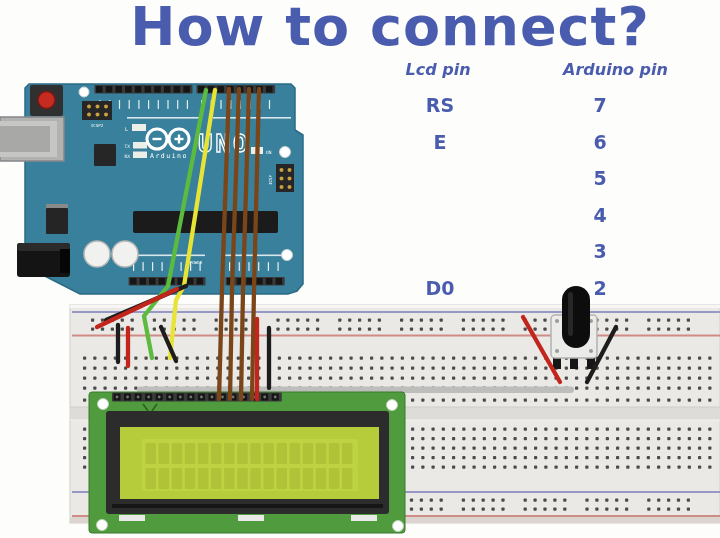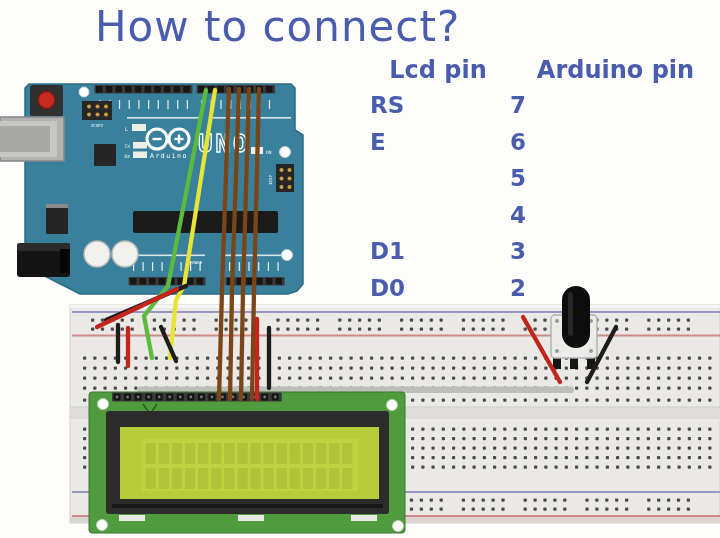--- a/index.html
+++ b/index.html
@@ -1,29 +1,29 @@
 <!DOCTYPE html>
 <html style="--title-blue: #4a5cae; --board-teal: #38809c; --board-edge: #2a6a84; --lcd-green: #4f9b3e; --lcd-screen: #b7cc3b; --lcd-screen-inner: #c3d646; --wire-red: #c2251c; --wire-black: #1d1d1d; --wire-green: #5cbb3e; --wire-yellow: #e8e435; --wire-brown: #7a4619; --rail-blue: #9898c6; --rail-red: #cf8b85; --breadboard: #eae9e6;"><head>
 <meta charset="utf-8">
 <style>
   html,body{margin:0;padding:0;background:#fff;}
   .stage{position:relative;width:720px;height:538px;overflow:hidden;
          background:#fdfdfc;font-family:"DejaVu Sans",sans-serif;}
   .scene{position:absolute;left:0;top:0;width:720px;height:538px;}
-  .title{position:absolute;left:95px;top:0px;width:590px;text-align:left;
-         font-size:42px;font-weight:normal;letter-spacing:1px;line-height:54px;
+  .title{position:absolute;left:95px;top:0px;width:590px;text-align:center;
+         font-size:54px;font-weight:bold;letter-spacing:1px;line-height:54px;
          color:var(--title-blue,#4a5cae);}
-  .hdr{position:absolute;top:56px;font-size:24px;font-weight:bold;
-       color:var(--title-blue,#4a5cae);text-align:center;line-height:28px;}
+  .hdr{position:absolute;top:56px;font-size:16px;font-weight:bold;
+       color:var(--title-blue,#4a5cae);text-align:center;line-height:28px;font-style:italic;}
   .hdr-lcd{left:368px;width:140px;}
   .hdr-ard{left:508px;width:215px;}
   .pin-rows{position:absolute;left:368px;top:91px;width:352px;}
   .pin-row{position:relative;height:36.6px;}
-  .lcd-cell,.num-cell{position:absolute;top:0;font-size:23px;font-weight:bold;
-       color:var(--title-blue,#4a5cae);line-height:29px;}
+  .lcd-cell,.num-cell{position:absolute;top:0;font-size:19px;font-weight:bold;
+       color:var(--title-blue,#4a5cae);text-align:center;line-height:29px;}
   .lcd-cell{left:2px;width:140px;}
   .num-cell{left:142px;width:180px;}
   svg text{font-family:"DejaVu Sans Mono",monospace;}
 </style>
 </head>
 <body>
 
 <div class="stage">
 
   <svg class="scene" viewBox="0 0 720 538">
@@ -1157,21 +1157,20 @@
       <span class="lcd-cell">E</span>
       <span class="num-cell">6</span>
     </div>
     <div class="pin-row">
       <span class="num-cell">5</span>
     </div>
     <div class="pin-row">
       <span class="num-cell">4</span>
     </div>
     <div class="pin-row">
-      <span class="lcd-cell">D1</span>
       <span class="num-cell">3</span>
     </div>
     <div class="pin-row">
       <span class="lcd-cell">D0</span>
       <span class="num-cell">2</span>
     </div>
   </div>
 </div>
 
 </body></html>

